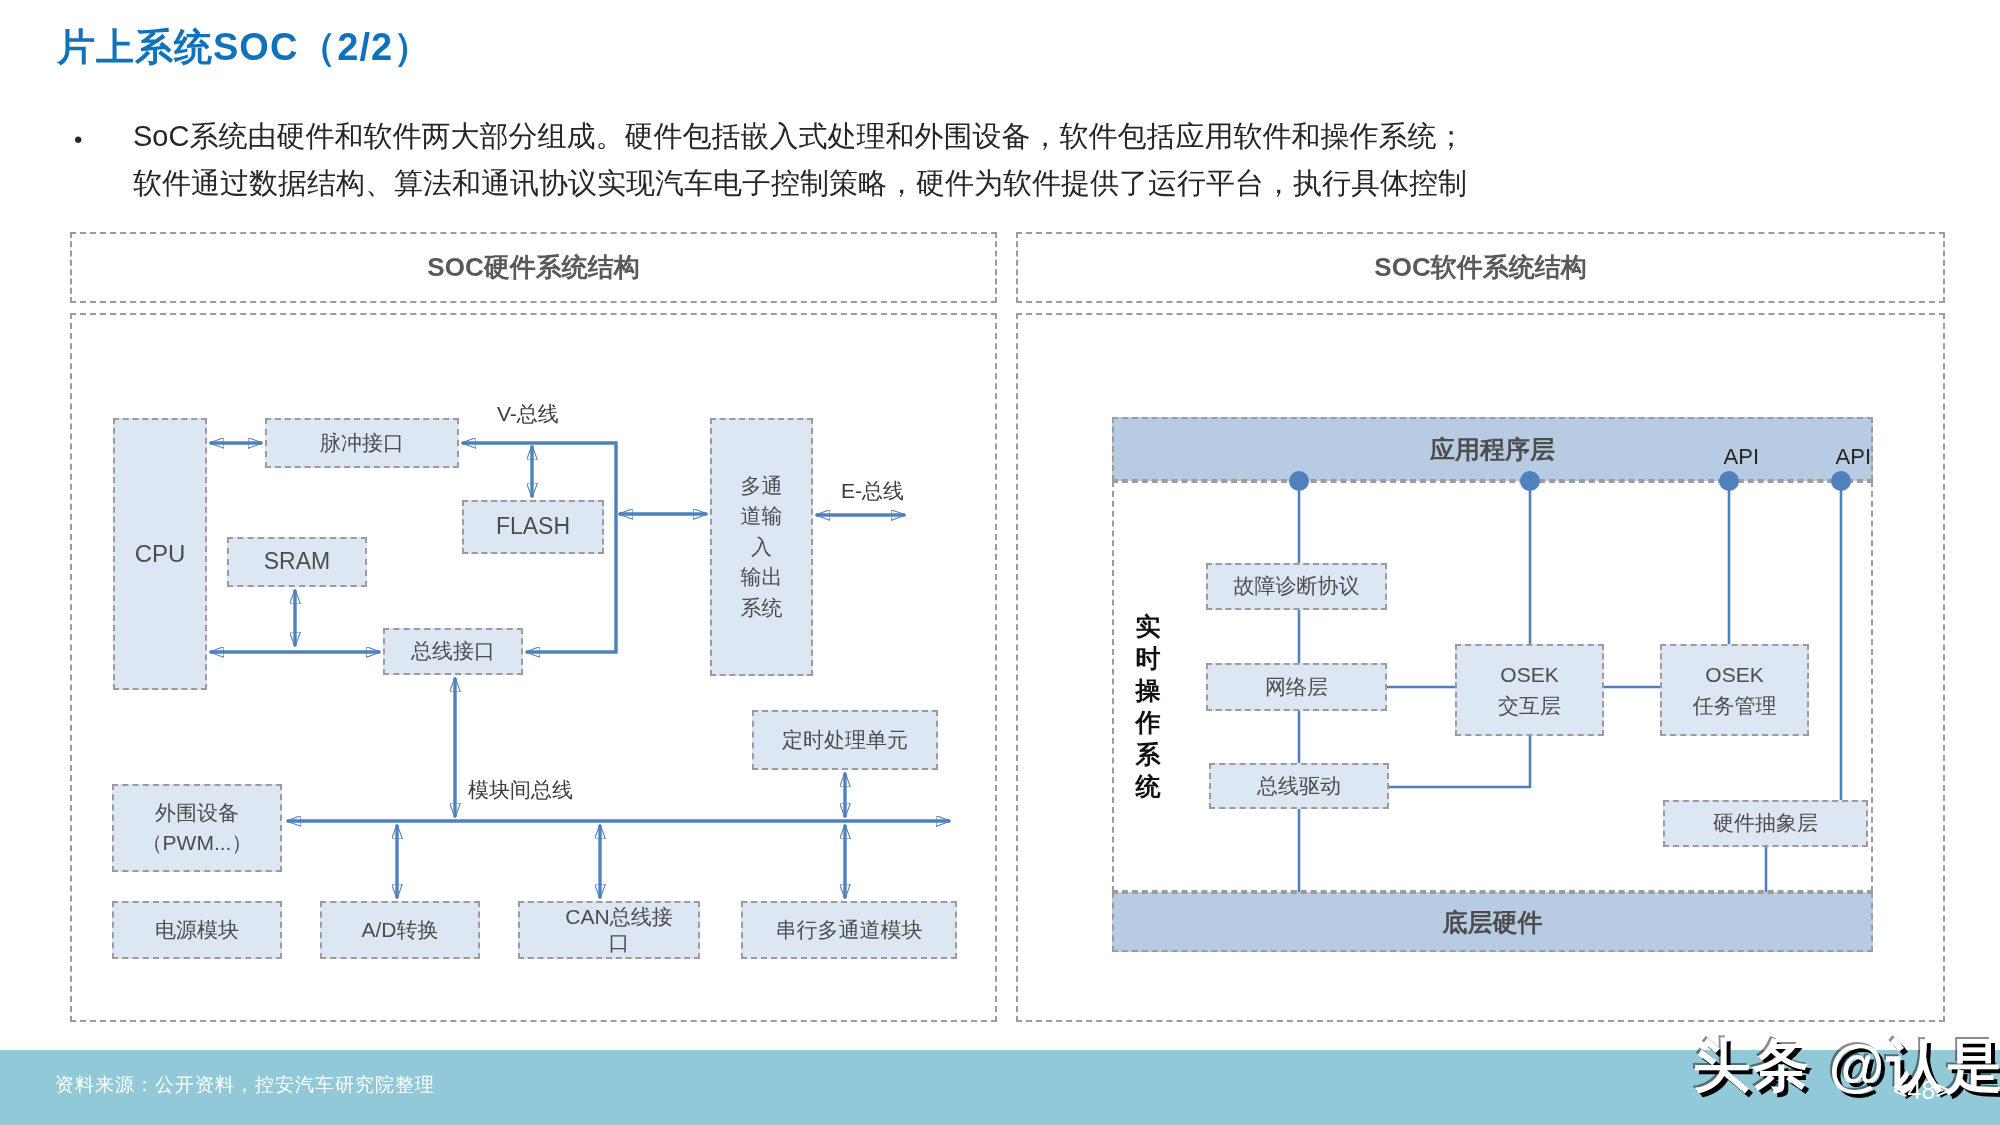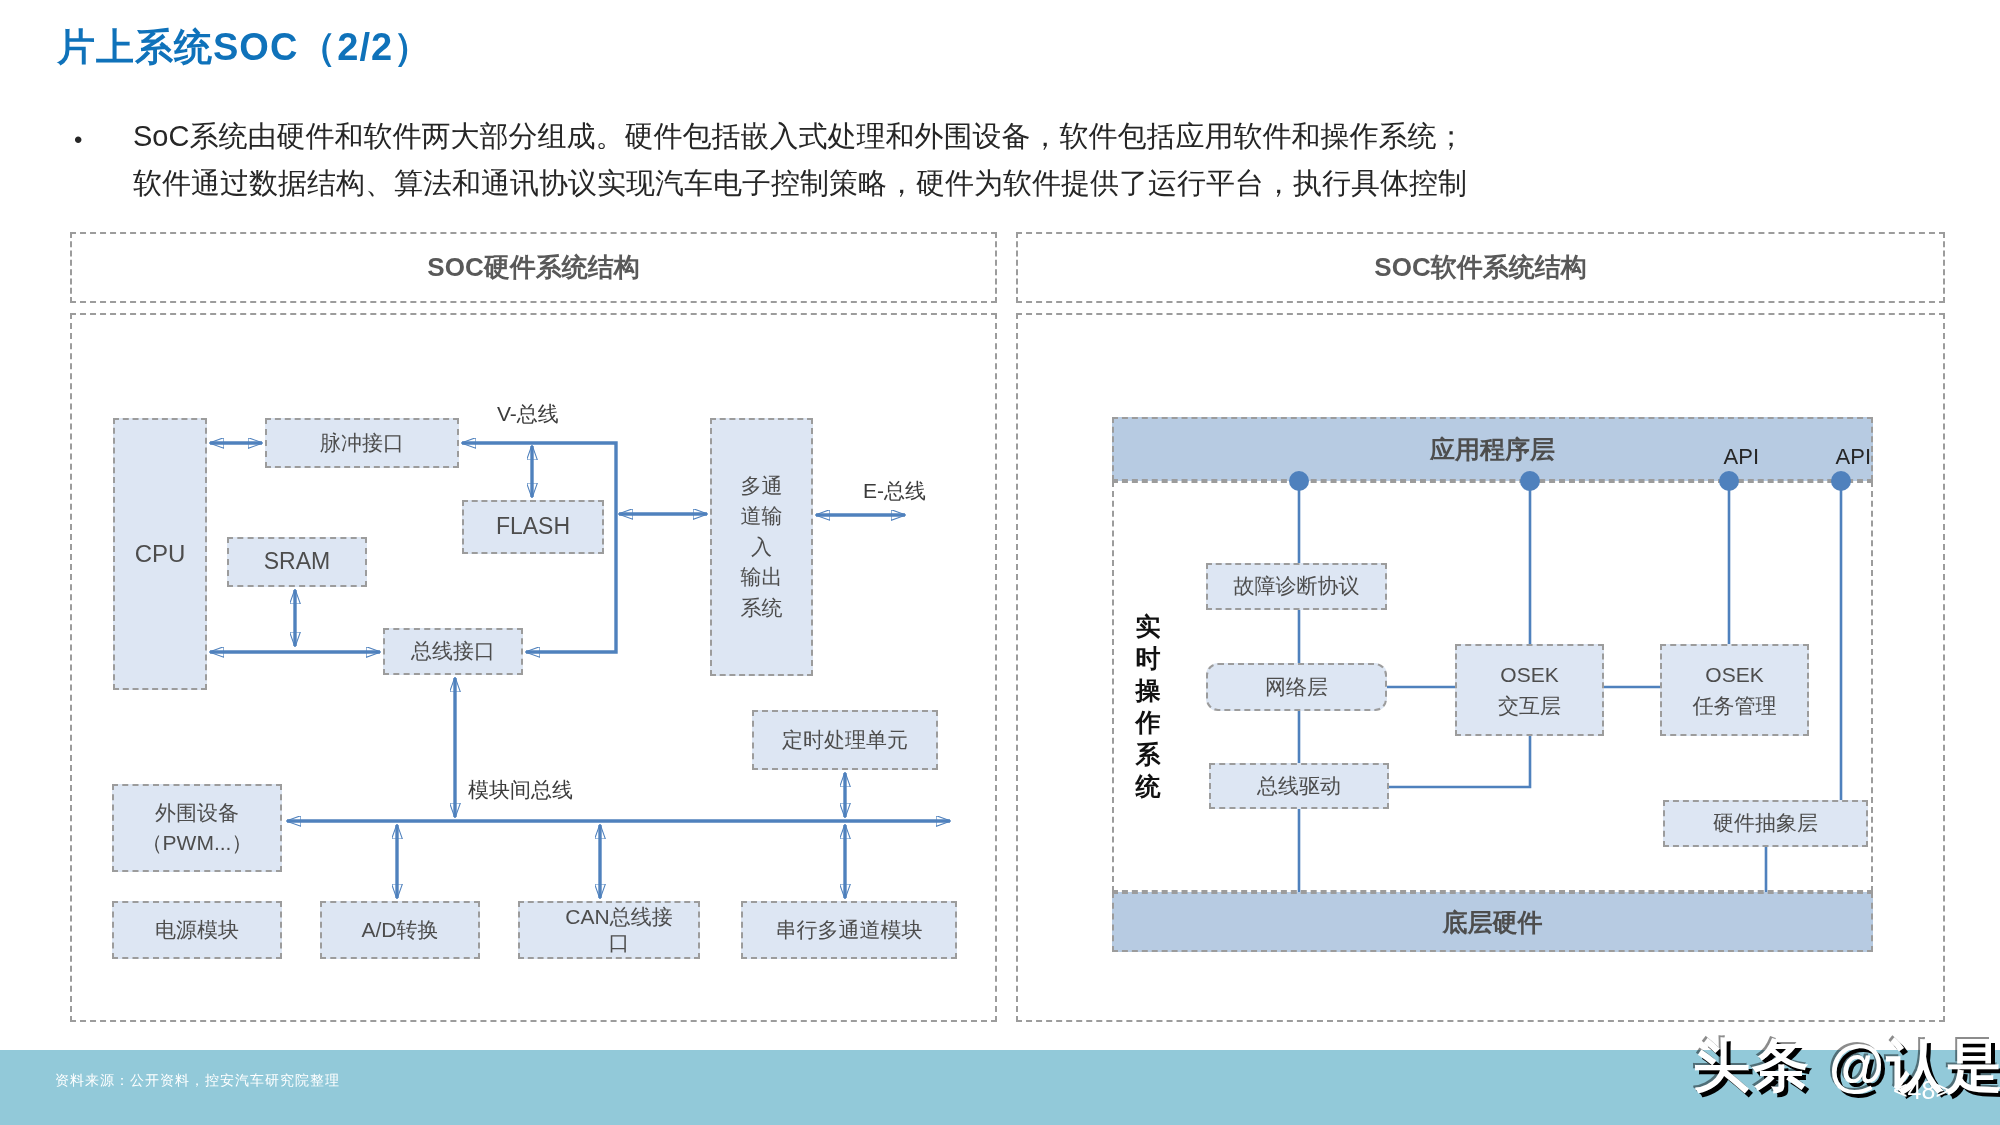--- a/index.html
+++ b/index.html
@@ -29,21 +29,21 @@
   .freelabel{font-size:21px;color:#3b3b3b;z-index:11;white-space:nowrap;}
   .api-label{font-size:22px;color:#262626;z-index:11;width:60px;text-align:right;}
   .rtos{font-size:25px;font-weight:bold;color:#111;white-space:pre-line;line-height:1.28;
     text-align:center;width:44px;z-index:11;}
   svg.wires{position:absolute;left:0;top:0;z-index:10;pointer-events:none;}
   .wires line,.wires path{stroke:#4f81bd;fill:none;}
   .hw{stroke-width:3.4px;}
   .sw{stroke-width:2.6px;}
   
   .footer-bar{left:0;top:1050px;width:2000px;height:75px;background:#92c9d9;z-index:2;}
-  .footer-source{left:55px;top:1072px;font-size:14px;color:#ffffff;z-index:4;letter-spacing:1px;}
+  .footer-source{left:55px;top:1072px;font-size:19px;color:#ffffff;z-index:4;letter-spacing:1px;}
   .watermark{left:1693px;top:1028px;font-size:57px;font-weight:bold;color:#ffffff;z-index:5;
     text-shadow:4px 4px 0 #000000,-2px -2px 0 rgba(0,0,0,0.45);white-space:nowrap;letter-spacing:2px;}
   .page-num{left:1893px;top:1076px;font-size:25px;color:#ffffff;z-index:6;}
 </style>
 </head>
 <body>
 
 <div class="slide">
 
   <div class="abs title">片上系统SOC（2/2）</div>
@@ -70,36 +70,36 @@
   <div class="abs node" style="left:752px;top:710px;width:186px;height:60px;">定时处理单元</div>
   <div class="abs node" style="left:112px;top:784px;width:170px;height:88px;">外围设备
 （PWM...）</div>
   <div class="abs node" style="left:112px;top:901px;width:170px;height:58px;">电源模块</div>
   <div class="abs node" style="left:320px;top:901px;width:160px;height:58px;">A/D转换</div>
   <div class="abs node" style="left:518px;top:901px;width:182px;height:58px;line-height:1.25;padding-left:20px;">CAN总线接
 口</div>
   <div class="abs node" style="left:741px;top:901px;width:216px;height:58px;">串行多通道模块</div>
 
   <div class="abs freelabel" style="left:497px;top:400px;">V-总线</div>
-  <div class="abs freelabel" style="left:863px;top:477px;">E-总线</div>
+  <div class="abs freelabel" style="left:841px;top:477px;">E-总线</div>
   <div class="abs freelabel" style="left:468px;top:776px;">模块间总线</div>
 
   <div class="abs bar" style="left:1112px;top:417px;width:761px;height:64px;">应用程序层</div>
   <div class="abs api-label" style="left:1699px;top:444px;">API</div>
   <div class="abs api-label" style="left:1811px;top:444px;">API</div>
   <div class="abs innerrect" style="left:1112px;top:481px;width:761px;height:411px;"></div>
   <div class="abs rtos" style="left:1126px;top:610px;">实
 时
 操
 作
 系
 统</div>
 
   <div class="abs node" style="left:1206px;top:563px;width:181px;height:47px;">故障诊断协议</div>
-  <div class="abs node" style="left:1206px;top:663px;width:181px;height:48px;border-radius:12px;">网络层</div>
+  <div class="abs node" style="left:1206px;top:663px;width:181px;height:48px;">网络层</div>
   <div class="abs node" style="left:1209px;top:763px;width:180px;height:46px;">总线驱动</div>
   <div class="abs node" style="left:1455px;top:644px;width:149px;height:92px;line-height:1.5;">OSEK
 交互层</div>
   <div class="abs node" style="left:1660px;top:644px;width:149px;height:92px;line-height:1.5;">OSEK
 任务管理</div>
   <div class="abs node" style="left:1663px;top:800px;width:205px;height:47px;">硬件抽象层</div>
   <div class="abs bar" style="left:1112px;top:892px;width:761px;height:60px;">底层硬件</div>
 
   <svg class="wires" width="2000" height="1125" viewBox="0 0 2000 1125">
     <defs>

